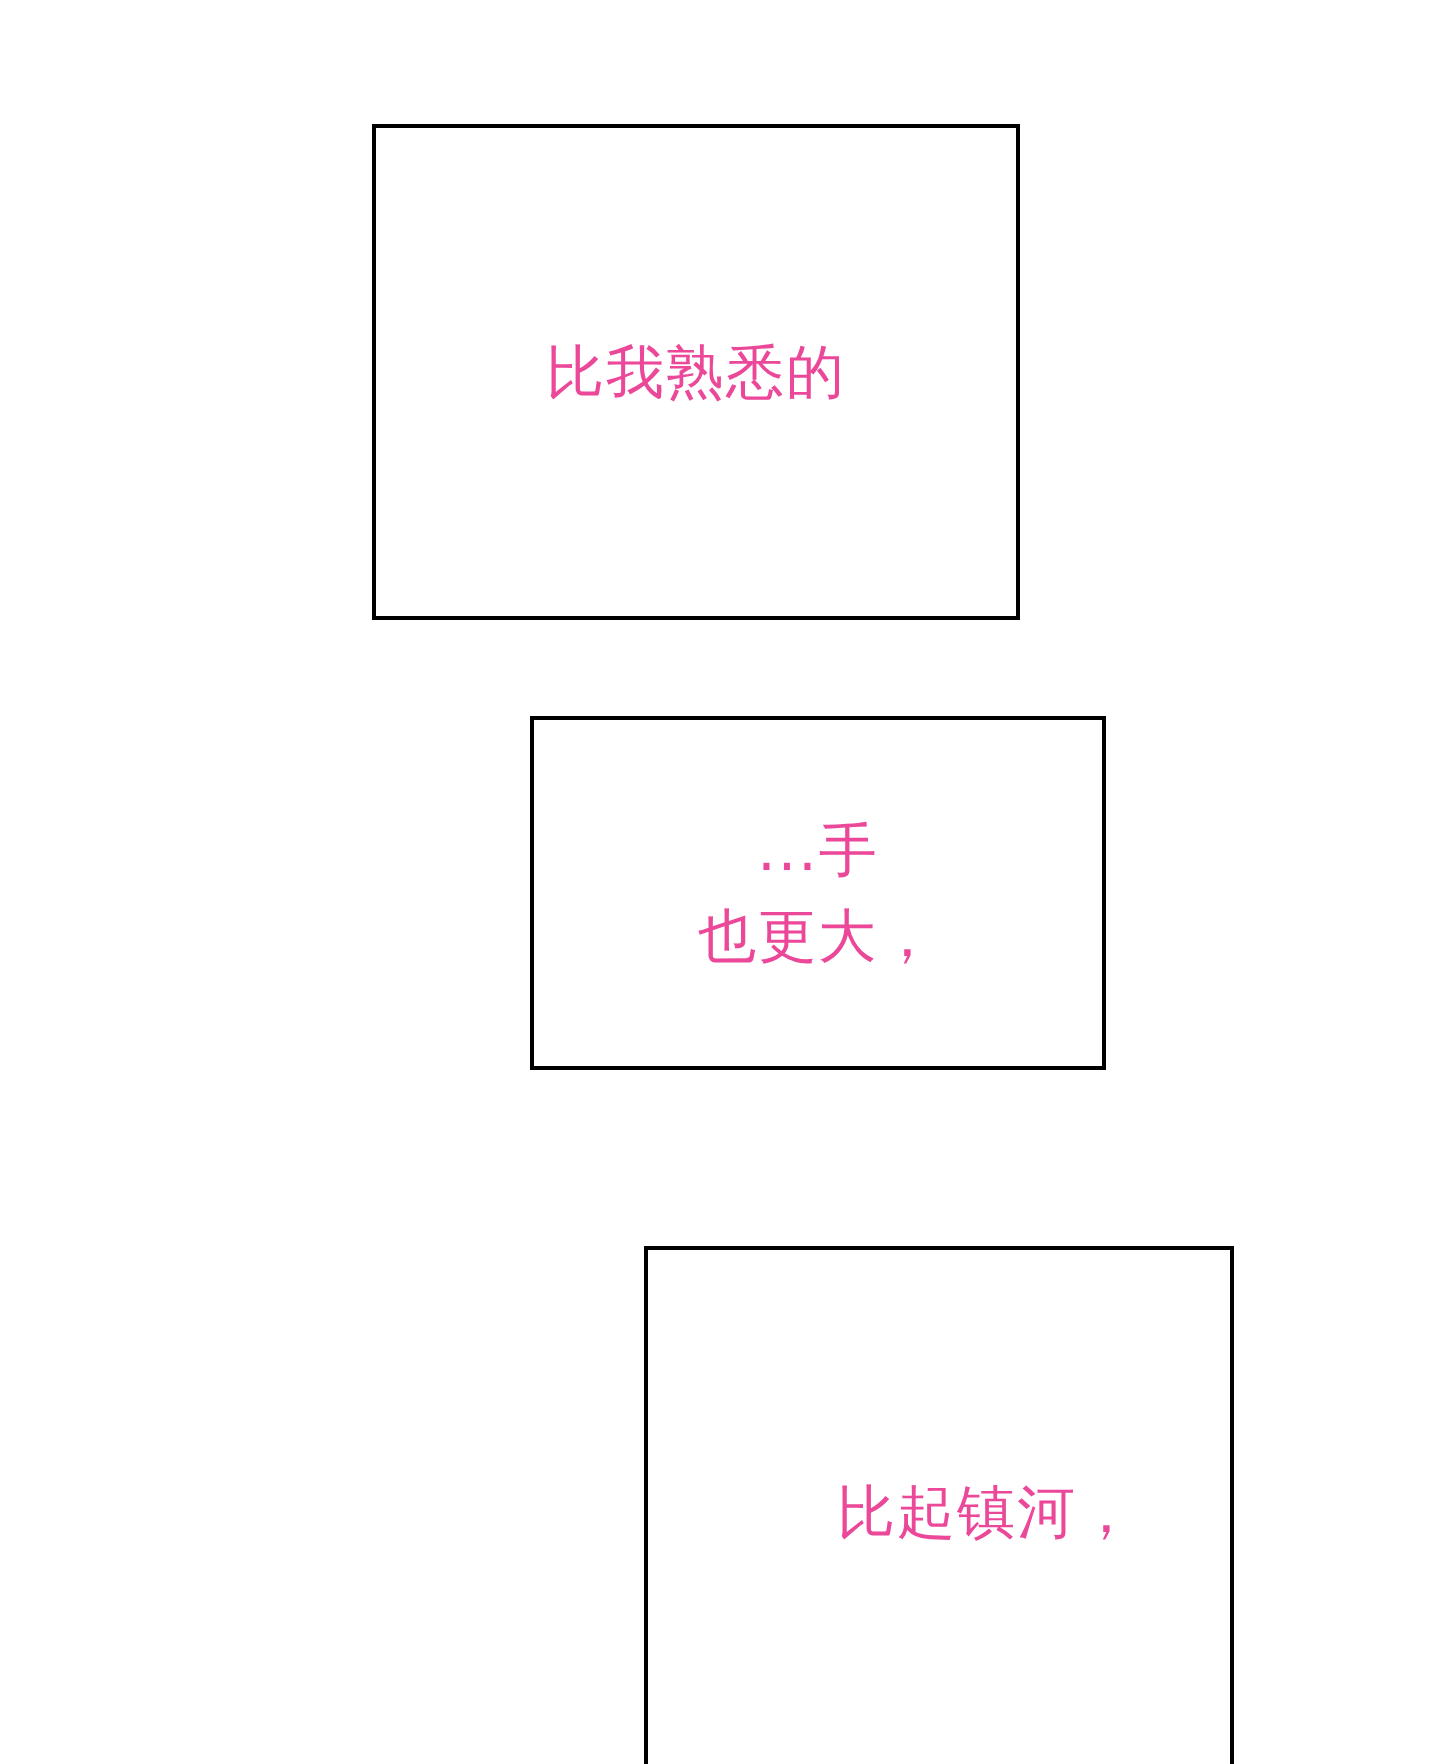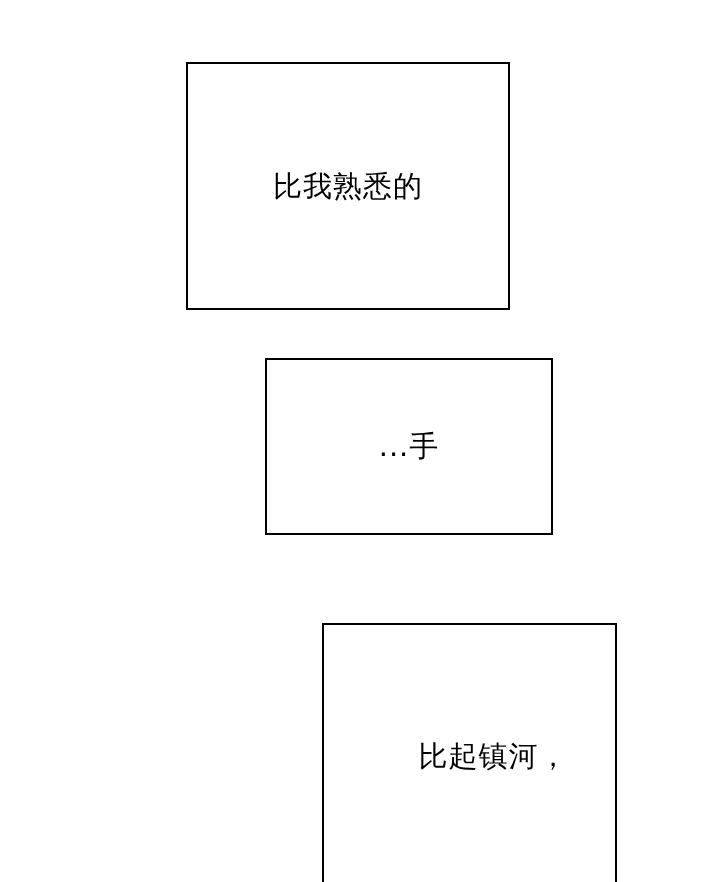--- a/index.html
+++ b/index.html
@@ -19,21 +19,21 @@
     position: absolute;
     background: #ffffff;
     border: 2px solid #000000;
     display: flex;
     align-items: center;
     justify-content: center;
     box-sizing: border-box;
   }
   .speech-text {
     text-align: center;
-    color: #000000;
+    color: #ec4899;
     font-size: 29px;
     line-height: 43px;
     letter-spacing: 1px;
     font-weight: 500;
   }
   
   .box-1 {
     left: 186px;
     top: 62px;
     width: 324px;
@@ -62,20 +62,21 @@
 
   <div class="speech-box box-1">
     <div class="speech-text">
       <div>比我熟悉的</div>
     </div>
   </div>
 
   <div class="speech-box box-2">
     <div class="speech-text">
       <div>...手</div>
+      <div>也更大，</div>
     </div>
   </div>
 
   <div class="speech-box box-3">
     <div class="speech-text">
       <div>比起镇河，</div>
     </div>
   </div>
 
 </div>

